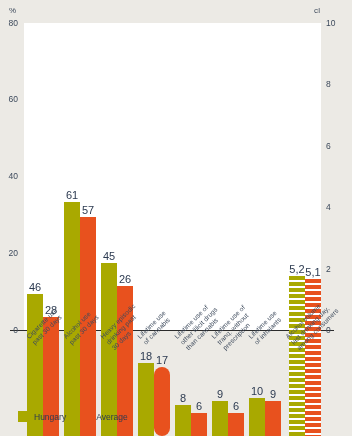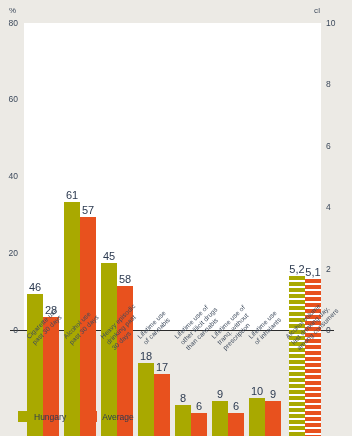--- a/index.html
+++ b/index.html
@@ -112,21 +112,21 @@
     letter-spacing: .1px;
   }
 
   
   #legend {
     position: absolute;
     left: 18px;
     top: 411px;
     display: flex;
     align-items: center;
-    gap: 20px;
+    gap: 14px;
   }
   .legend-entry {
     display: flex;
     align-items: center;
     gap: 5px;
   }
   .legend-swatch {
     width: 11px;
     height: 11px;
     display: block;
@@ -176,29 +176,29 @@
     <div class="bar average" style="height: 218.738px;">
       <span class="bar-value">57</span>
     </div>
   </div>
 
   <div class="group" style="left:101px">
     <div class="bar hungary" style="height: 172.688px;">
       <span class="bar-value">45</span>
     </div>
     <div class="bar average" style="height: 149.662px;">
-      <span class="bar-value">58</span>
+      <span class="bar-value">26</span>
     </div>
   </div>
 
   <div class="group" style="left:138px">
     <div class="bar hungary" style="height: 72.9125px;">
       <span class="bar-value">18</span>
     </div>
-    <div class="bar average" style="height: 62px;">
+    <div class="bar average" style="height: 69px; border-radius: 8px;">
       <span class="bar-value">17</span>
     </div>
   </div>
 
   <div class="group" style="left:175px">
     <div class="bar hungary" style="height: 30.7px;">
       <span class="bar-value">8</span>
     </div>
     <div class="bar average" style="height: 23.025px;">
       <span class="bar-value">6</span>

